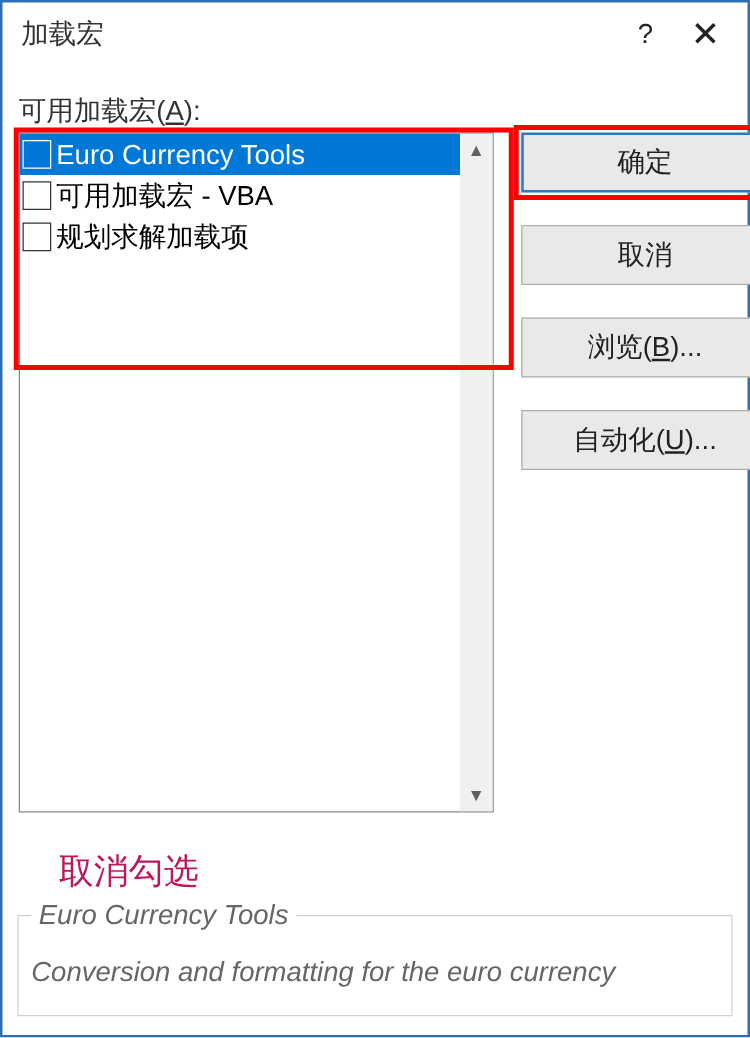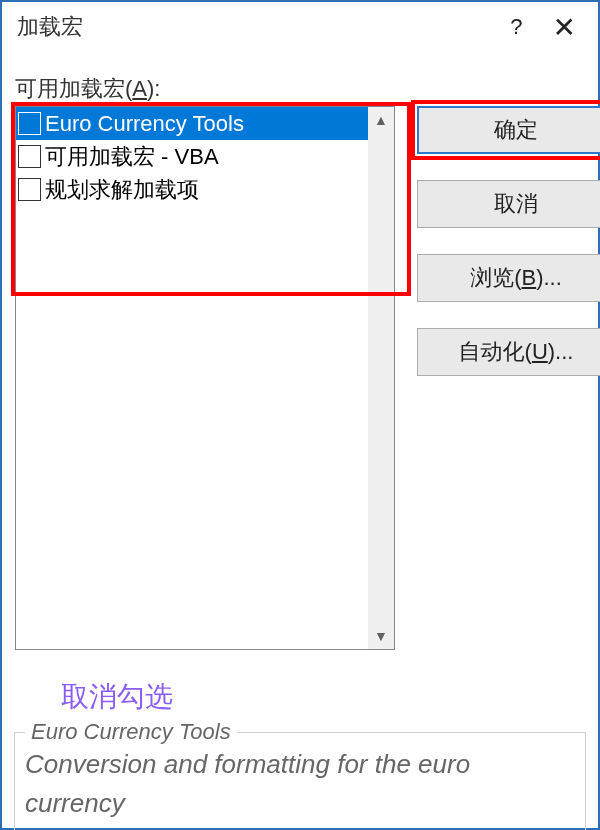--- a/index.html
+++ b/index.html
@@ -21,24 +21,24 @@
     .listbox-scroll { width: 26px; background: #f0f0f0; display: flex; flex-direction: column; justify-content: space-between; align-items: center; }
     .scroll-arrow { width: 26px; height: 26px; display: flex; align-items: center; justify-content: center; color: #606060; font-size: 14px; }
     .list-item { height: 33px; display: flex; align-items: center; padding-left: 2px; gap: 4px; }
     .list-item.selected { background: #0078d7; color: #fff; }
     .checkbox { width: 23px; height: 23px; border: 1.5px solid #333; background: #fff; display: inline-block; flex-shrink: 0; }
     .list-item.selected .checkbox { border-color: #fff; background: #0078d7;}
     .item-label { font-size: 22px; white-space: nowrap; }
     .buttons { display: flex; flex-direction: column; gap: 26px; padding-top: 0px;}
     .btn { width: 198px; height: 48px; display: flex; align-items: center; justify-content: center; font-size: 22px; color: #222; background: #e9e9e9; border: 1px solid #adadad; cursor: pointer; }
     .btn.primary-hi { border: 2px solid #2d78c8; outline: 4px solid #ff0000; outline-offset: 2px;}
-    .annotation { color: #8b5cf6; font-size: 28px; margin-top: 28px; margin-left: 46px; }
+    .annotation { color: #be185d; font-size: 28px; margin-top: 28px; margin-left: 32px; }
     .groupbox { margin: 10px 12px 6px 12px; border: 1px solid #d0d0d0; padding: 12px 10px 18px 10px; position: relative; }
     .group-title { position: absolute; top: -14px; left: 10px; background: #fff; padding: 0 6px; color: #666; font-size: 22px; font-style: italic;}
-    .group-desc { color: #666; font-size: 26px; font-style: italic; line-height: 1.5; margin-top: 0; }
+    .group-desc { color: #666; font-size: 22px; font-style: italic; line-height: 1.5; margin-top: 16px; }
     .accel { text-decoration: underline; }
   </style>
 </head>
 <body>
 
 <div class="container">
   <div class="titlebar">
     <div class="titlebar-title">加载宏</div>
     <div class="titlebar-icons">
       <span class="help-icon">?</span>

